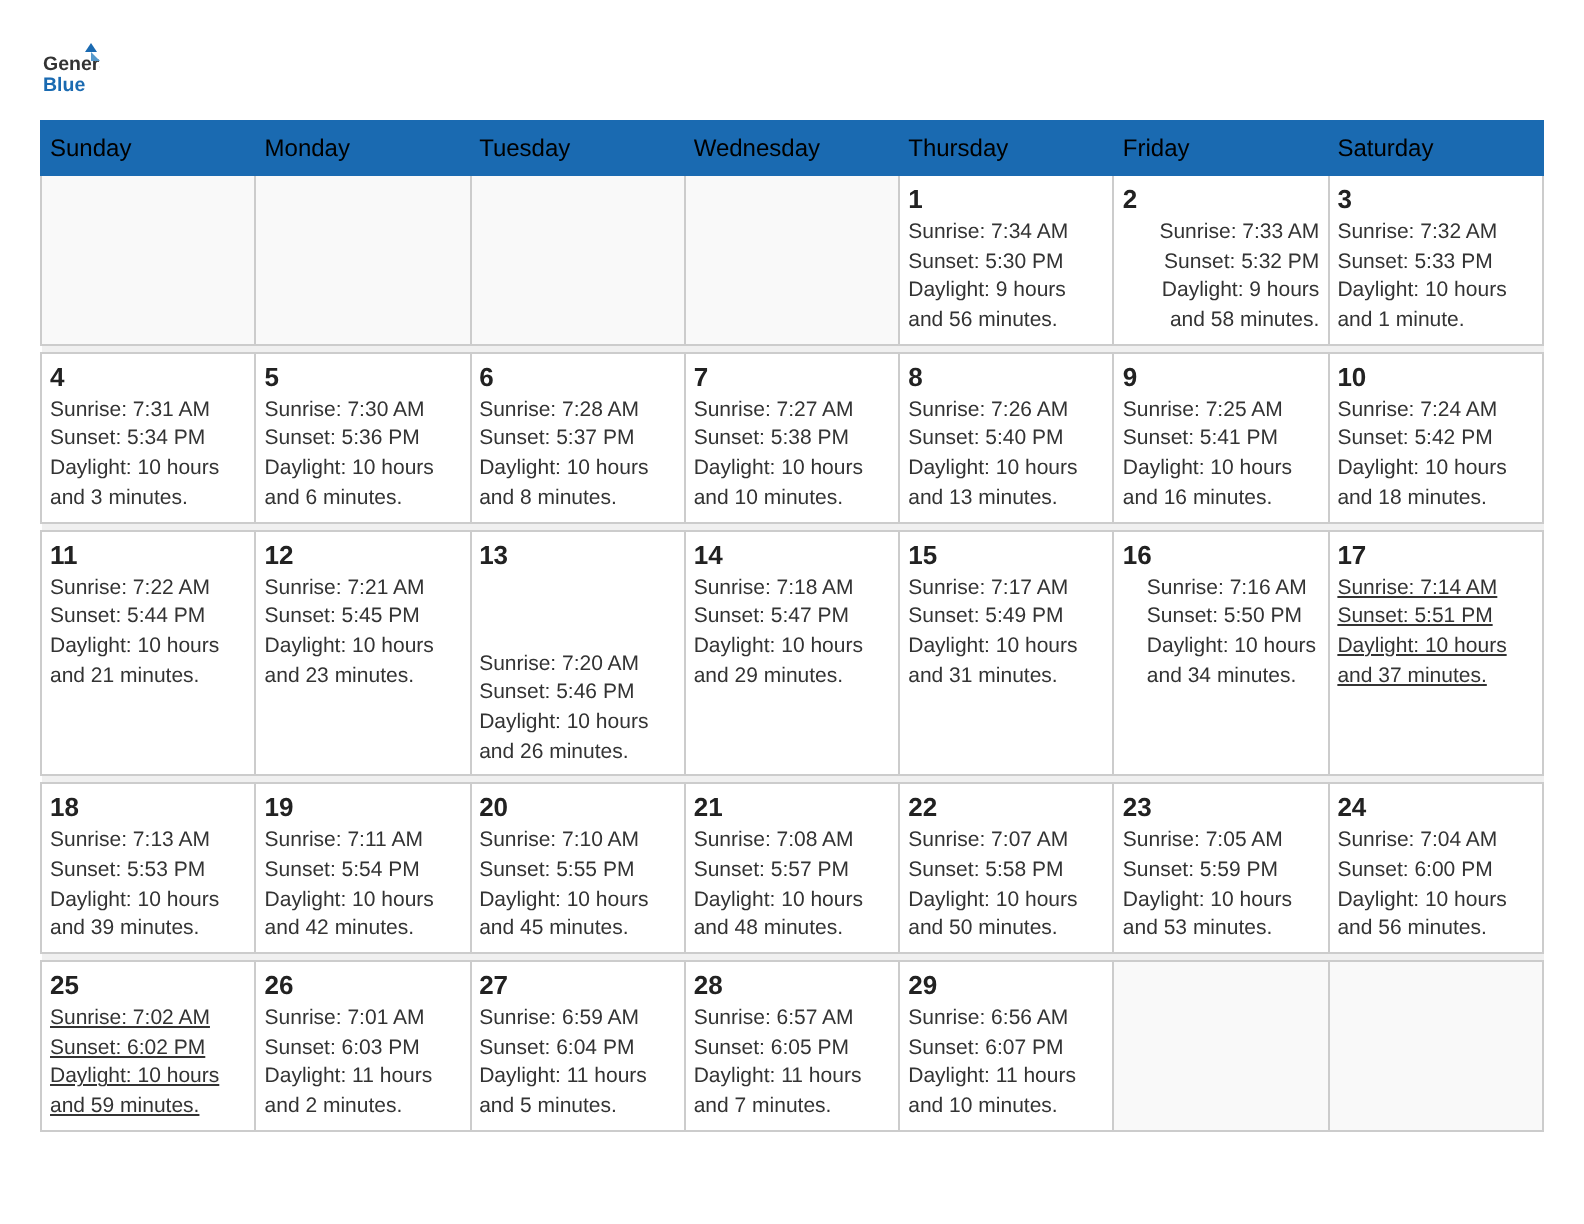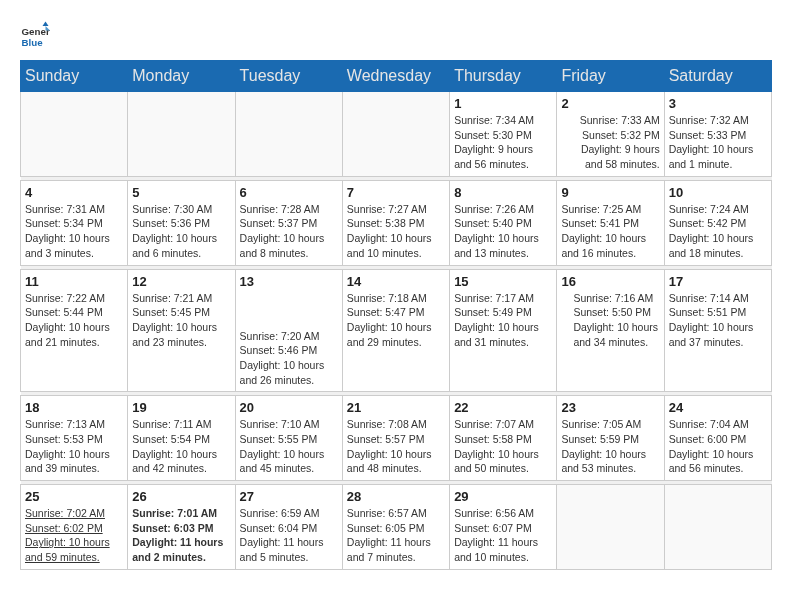--- a/index.html
+++ b/index.html
@@ -38,24 +38,24 @@
       font-size: 16px;
       color: #555;
     }
     .calendar {
       width: 100%;
       border-collapse: collapse;
       font-size: 11px;
     }
     .calendar th {
       background: #1a6ab1;
-      color: #e5e5e5;
+      color: #000000;
       padding: 6px 4px;
       text-align: left;
-      font-size: 16px;
+      font-size: 12px;
       font-weight: normal;
       border: 1px solid #1a6ab1;
     }
     .calendar td {
       border: 1px solid #ccc;
       vertical-align: top;
       padding: 4px;
       width: calc(100% / 7);
       min-height: 80px;
       background: #fff;
@@ -250,21 +250,21 @@
         </td>
         <td>
           <div class="day-num">16</div>
           <div class="day-info" style="white-space: pre-line; margin-left: 12px;">Sunrise: 7:16 AM
 Sunset: 5:50 PM
 Daylight: 10 hours
 and 34 minutes.</div>
         </td>
         <td>
           <div class="day-num">17</div>
-          <div class="day-info" style="white-space: pre-line;">Sunrise: 7:14 AM
+          <div class="day-info" style="white-space: pre-line; text-decoration: underline;">Sunrise: 7:14 AM
 Sunset: 5:51 PM
 Daylight: 10 hours
 and 37 minutes.</div>
         </td>
       </tr>
       <tr class="row-spacer">
         <td></td>
         <td></td>
         <td></td>
         <td></td>
@@ -335,21 +335,21 @@
       <tr>
         <td>
           <div class="day-num">25</div>
           <div class="day-info" style="white-space: pre-line; text-decoration: underline;">Sunrise: 7:02 AM
 Sunset: 6:02 PM
 Daylight: 10 hours
 and 59 minutes.</div>
         </td>
         <td>
           <div class="day-num">26</div>
-          <div class="day-info" style="white-space: pre-line; font-weight: bold;">Sunrise: 7:01 AM
+          <div class="day-info" style="white-space: pre-line;">Sunrise: 7:01 AM
 Sunset: 6:03 PM
 Daylight: 11 hours
 and 2 minutes.</div>
         </td>
         <td>
           <div class="day-num">27</div>
           <div class="day-info" style="white-space: pre-line;">Sunrise: 6:59 AM
 Sunset: 6:04 PM
 Daylight: 11 hours
 and 5 minutes.</div>

